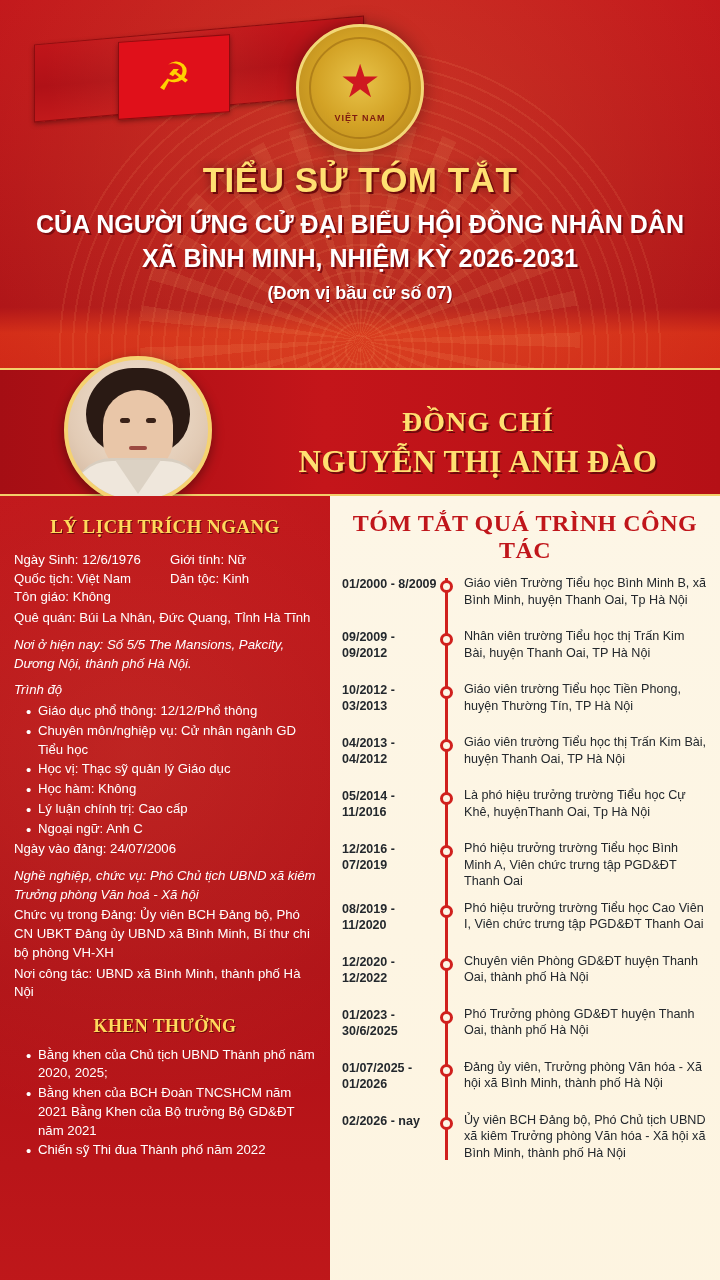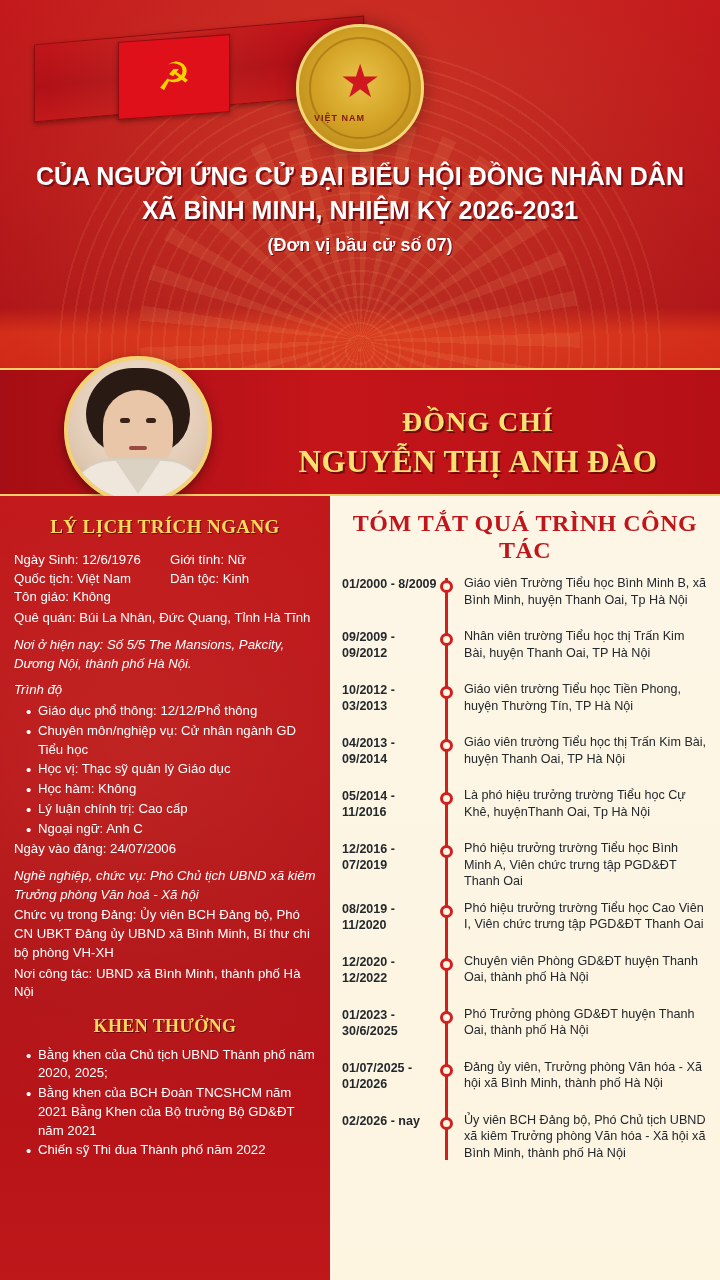--- a/index.html
+++ b/index.html
@@ -70,21 +70,21 @@
     transform: translateX(-50%);
     width: 128px; height: 128px; border-radius: 50%;
     background: radial-gradient(circle at 50% 45%, #e8c349 0%, #d3a225 48%, #b1811a 100%);
     border: 3px solid #f2d877;
     display:flex; align-items:center; justify-content:center;
     flex-direction: column;
     box-shadow: 0 0 18px rgba(0,0,0,.35);
   }
   .emblem .e-star { color: #cf1820; font-size: 46px; margin-top: -14px; }
   .emblem .e-band {
-    position:absolute; bottom: 26px; width: 92px; 
+    position:absolute; bottom: 26px; width: 92px; text-align:center;
     font-size: 9px; letter-spacing: 1px; color: #7d1a10; font-weight: 700;
   }
   .emblem .e-ring {
     position:absolute; inset: 10px; border-radius:50%;
     border: 2px solid rgba(140,90,10,.45);
   }
   .title-block {
     position: absolute; left: 0; right: 0; top: 160px;
     text-align: center; color: #ffdf6b;
     text-shadow: 2px 2px 0 #6d0a0c, 0 0 10px rgba(0,0,0,.4);
@@ -221,20 +221,21 @@
       </div>
     </div>
 
     <div class="emblem">
       <div class="e-ring"></div>
       <span class="e-star">★</span>
       <div class="e-band">VIỆT NAM</div>
     </div>
 
     <div class="title-block">
+      <div class="t1">TIỂU SỬ TÓM TẮT</div>
       <div class="t2">CỦA NGƯỜI ỨNG CỬ ĐẠI BIỂU HỘI ĐỒNG NHÂN DÂN</div>
       <div class="t2">XÃ BÌNH MINH, NHIỆM KỲ 2026-2031</div>
       <div class="t3">(Đơn vị bầu cử số 07)</div>
     </div>
   </div>
 
   <div class="band">
     <div class="avatar">
       <div class="hair"></div>
       <div class="face"></div>
@@ -306,21 +307,21 @@
           <div class="tl-text">Nhân viên trường Tiểu học thị Trấn Kim Bài, huyện Thanh Oai, TP Hà Nội</div>
         </div>
 
         <div class="tl-item">
           <div class="tl-date">10/2012 - 03/2013</div>
           <div class="tl-dot"></div>
           <div class="tl-text">Giáo viên trường Tiểu học Tiền Phong, huyện Thường Tín, TP Hà Nội</div>
         </div>
 
         <div class="tl-item">
-          <div class="tl-date">04/2013 - 09/2014</div>
+          <div class="tl-date">04/2013 - 04/2012</div>
           <div class="tl-dot"></div>
           <div class="tl-text">Giáo viên trường Tiểu học thị Trấn Kim Bài, huyện Thanh Oai, TP Hà Nội</div>
         </div>
 
         <div class="tl-item">
           <div class="tl-date">05/2014 - 11/2016</div>
           <div class="tl-dot"></div>
           <div class="tl-text">Là phó hiệu trưởng trường Tiểu học Cự Khê, huyệnThanh Oai, Tp Hà Nội</div>
         </div>
 

